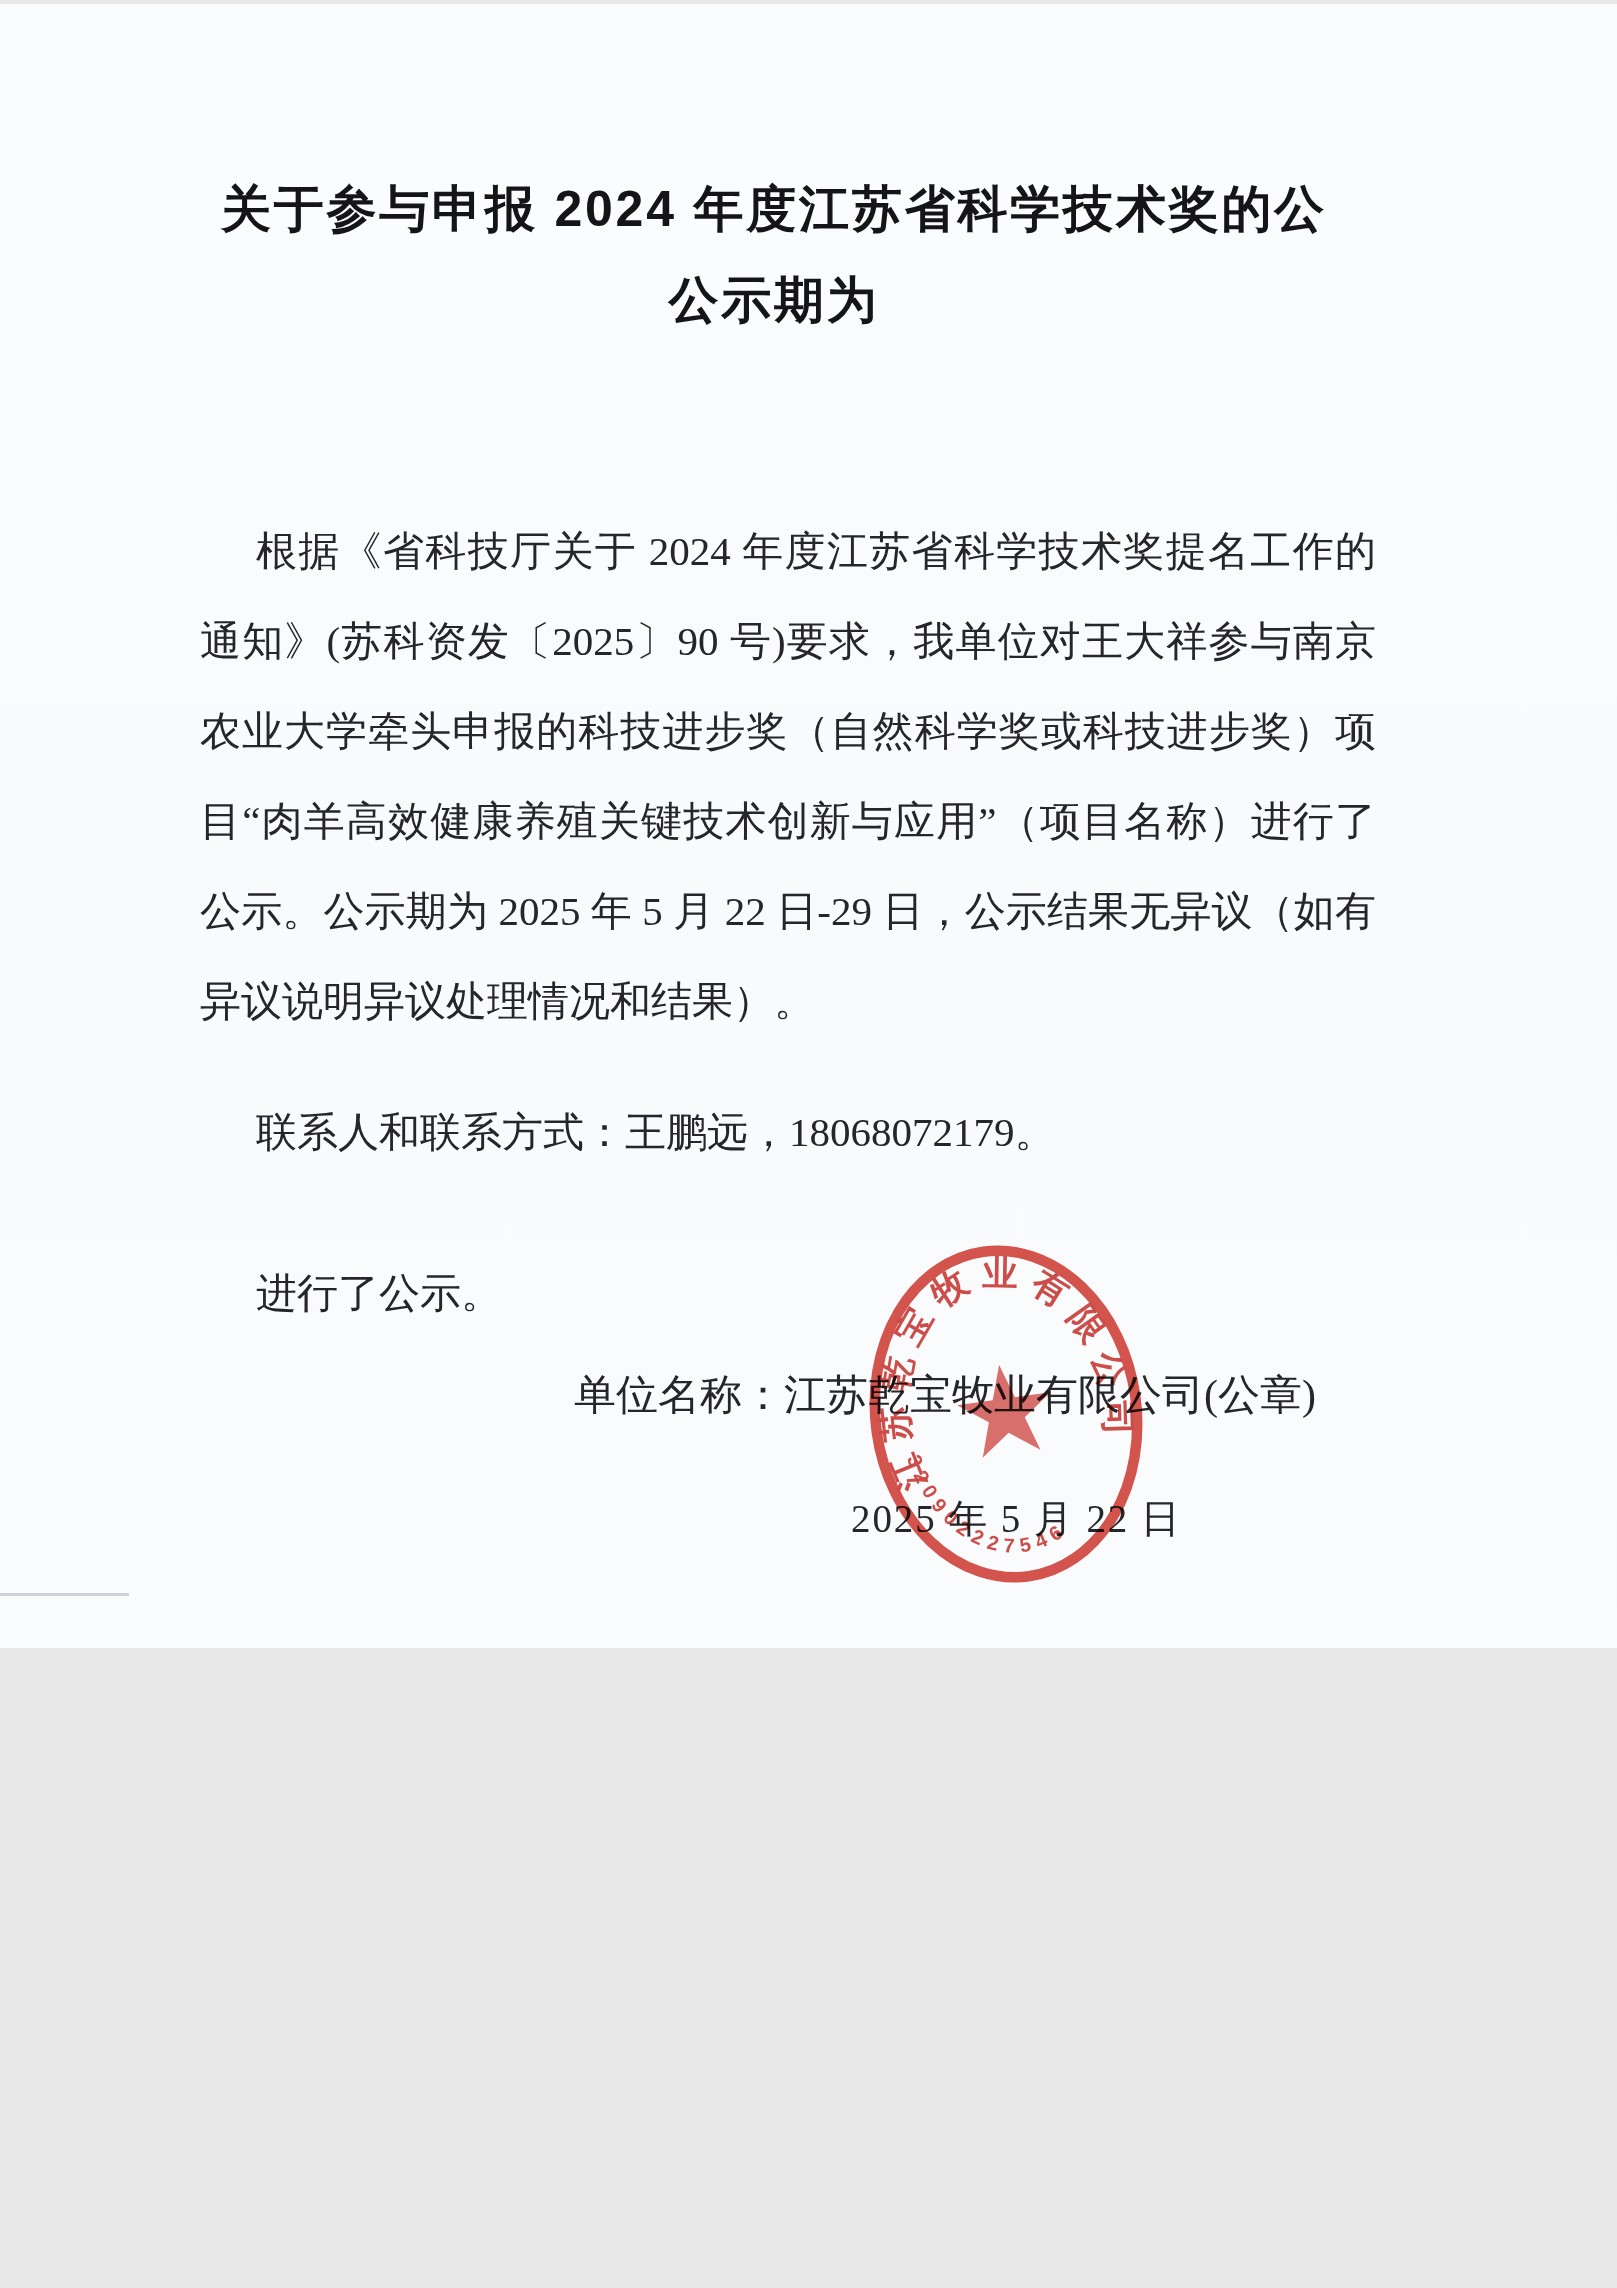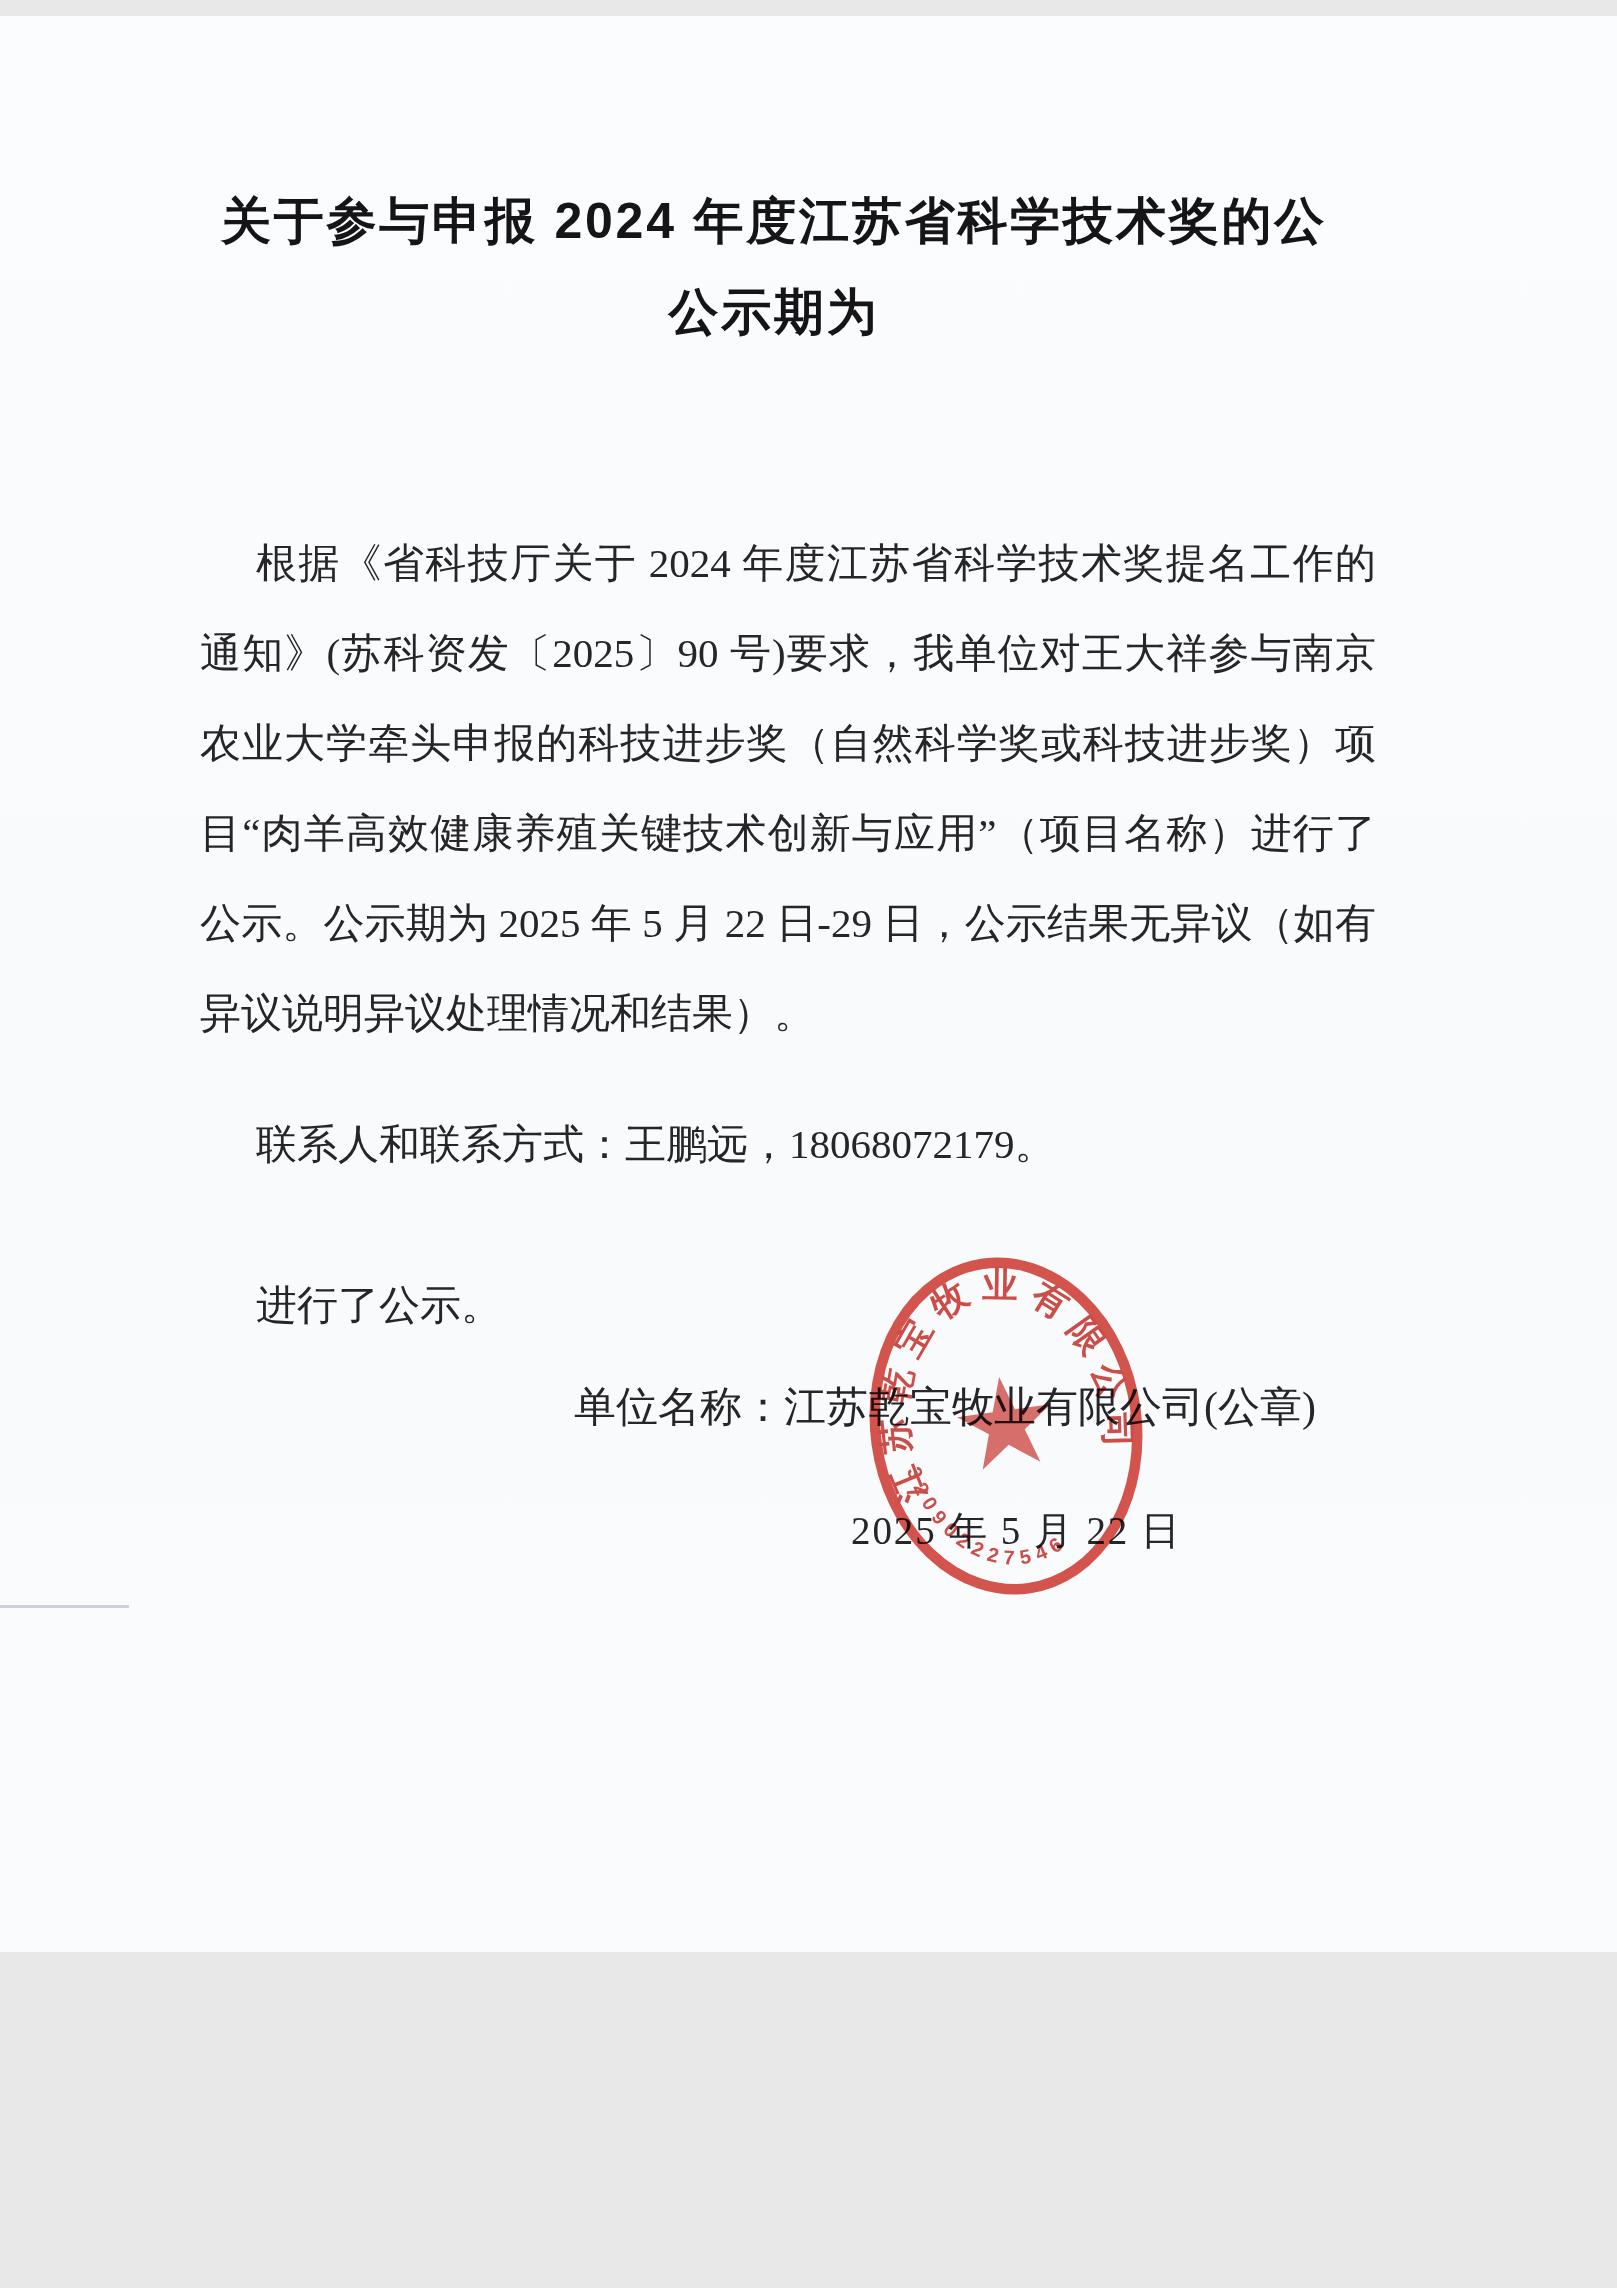--- a/index.html
+++ b/index.html
@@ -1,20 +1,20 @@
 <!DOCTYPE html>
 <html style="font-size:15px"><head>
 <meta charset="utf-8">
 <style>
   html, body { margin: 0; padding: 0; background: #e8e8e8; }
   .page {
     position: relative;
     width: 1617px;
-    height: 1936px;
-    margin: 16px auto;
+    height: 1644px;
+    margin: 4px auto;
     background: linear-gradient(180deg, #fbfcfe 0%, #f9fafc 55%, #fafbfd 100%);
     overflow: hidden;
     font-family: "Liberation Serif", serif;
     color: #26262a;
   }
   .title {
     position: absolute;
     top: 160px;
     left: 0;
     right: 69px;

